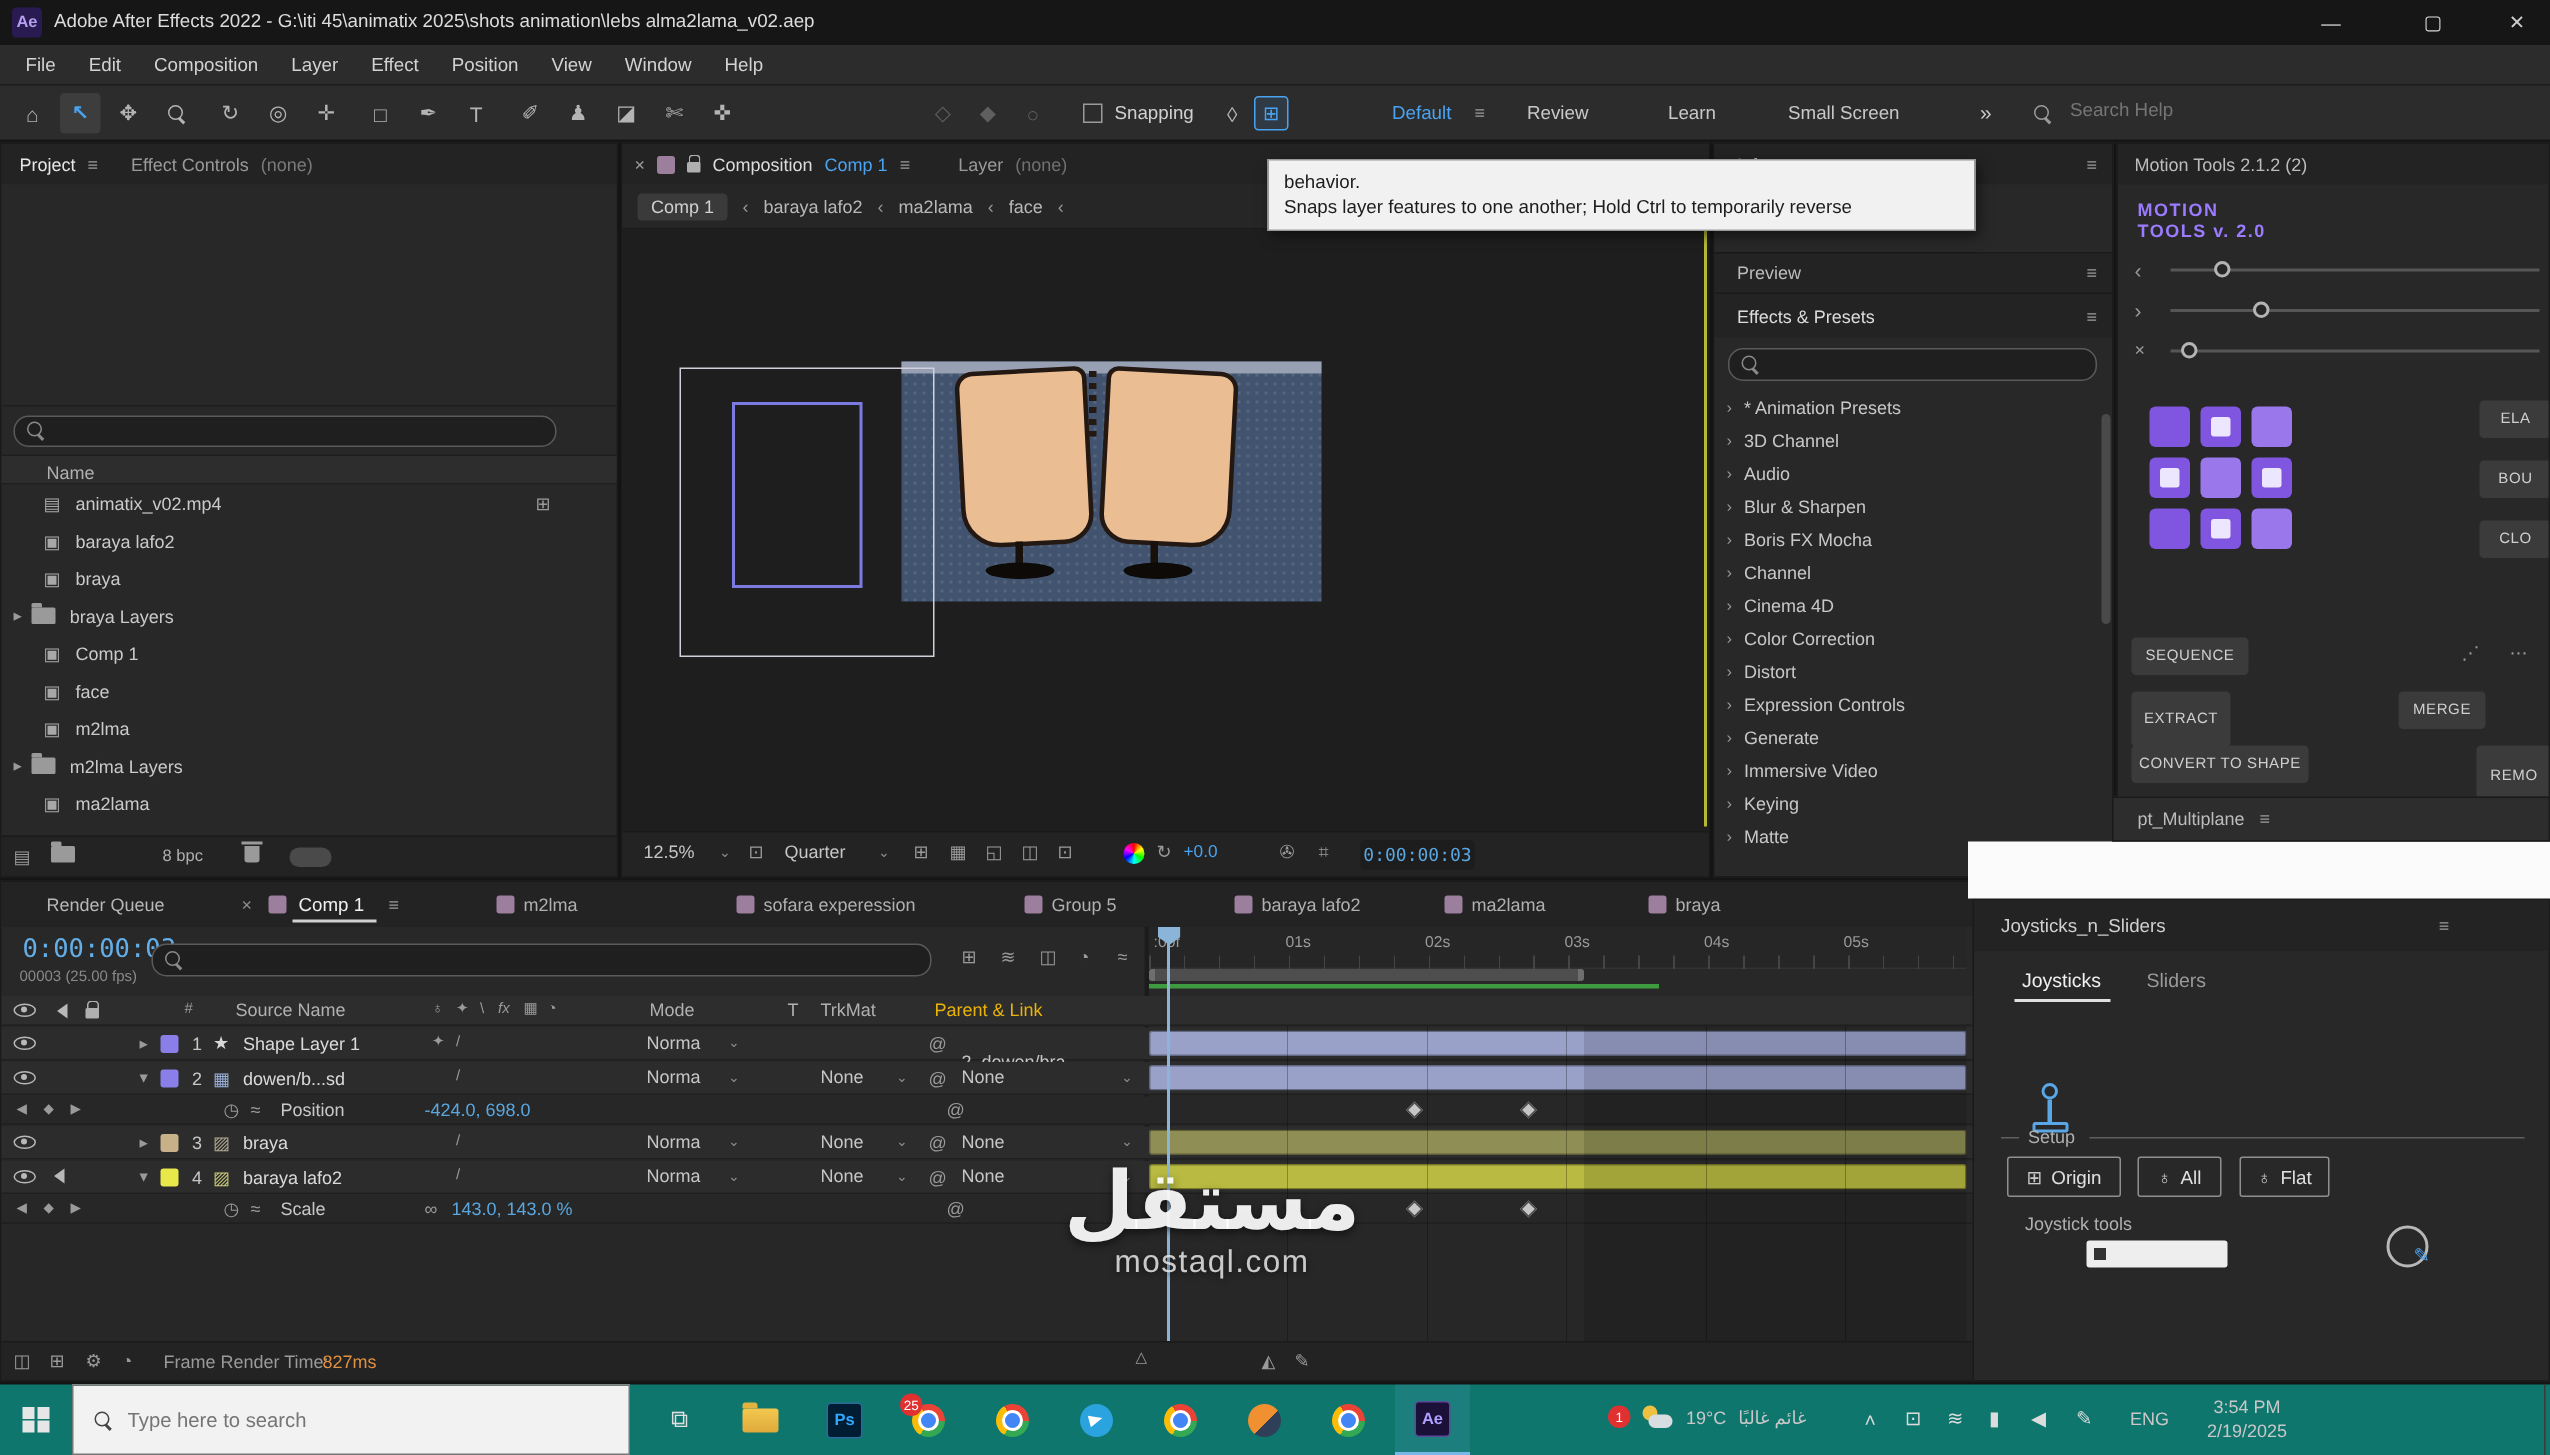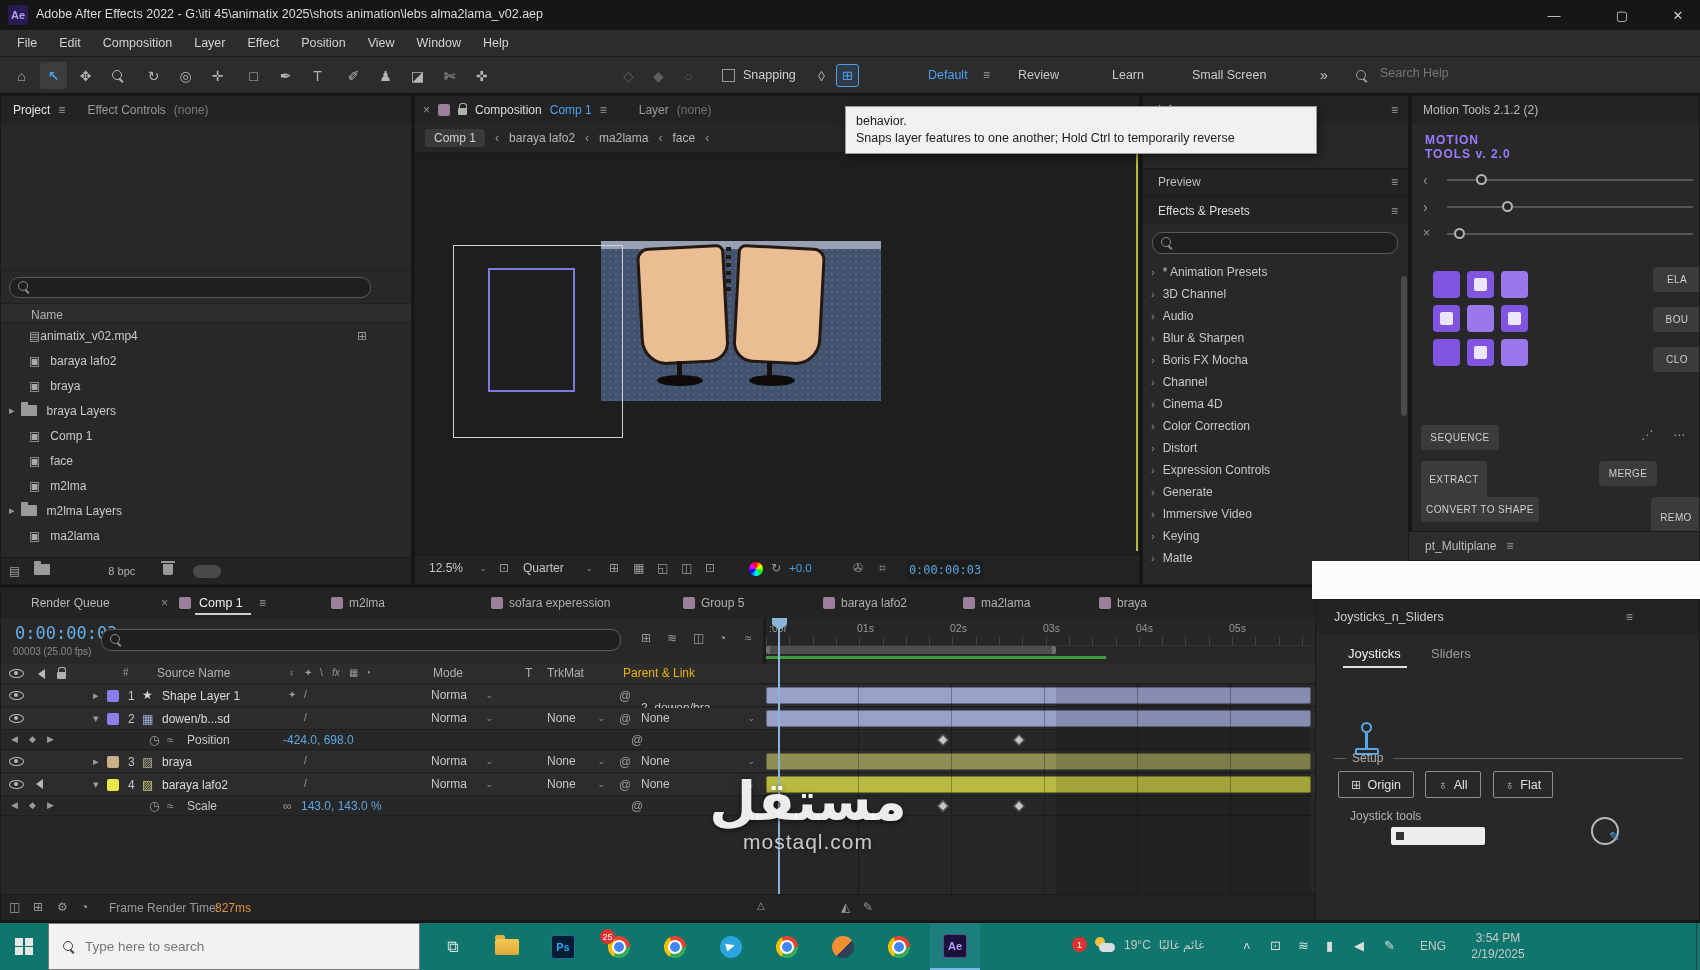--- a/index.html
+++ b/index.html
@@ -162,21 +162,21 @@
       <div class="searchbox" style="width:362px;height:21px">
           <span class="mag"></span>
         </div>
     </div>
     <div style="height:20px;background:#2d2d2d;border-top:1px solid #1e1e1e;border-bottom:1px solid #1e1e1e;display:flex;align-items:flex-end">
       <span style="margin-left:30px;color:#b0b0b0">Name</span>
     </div>
     <div>
       <div class="proj-row">
         <span style="margin-left:28px;color:#a8a8a8">▤</span>
-        <span style="">animatix_v02.mp4</span>
+        <span style="margin-left:10px">animatix_v02.mp4</span>
         <span style="position:absolute;left:356px;color:#9a9a9a">⊞</span>
       </div>
       <div class="proj-row">
         <span style="margin-left:28px;color:#a8a8a8">▣</span>
         <span style="margin-left:10px">baraya lafo2</span>
       </div>
       <div class="proj-row">
         <span style="margin-left:28px;color:#a8a8a8">▣</span>
         <span style="margin-left:10px">braya</span>
       </div>

